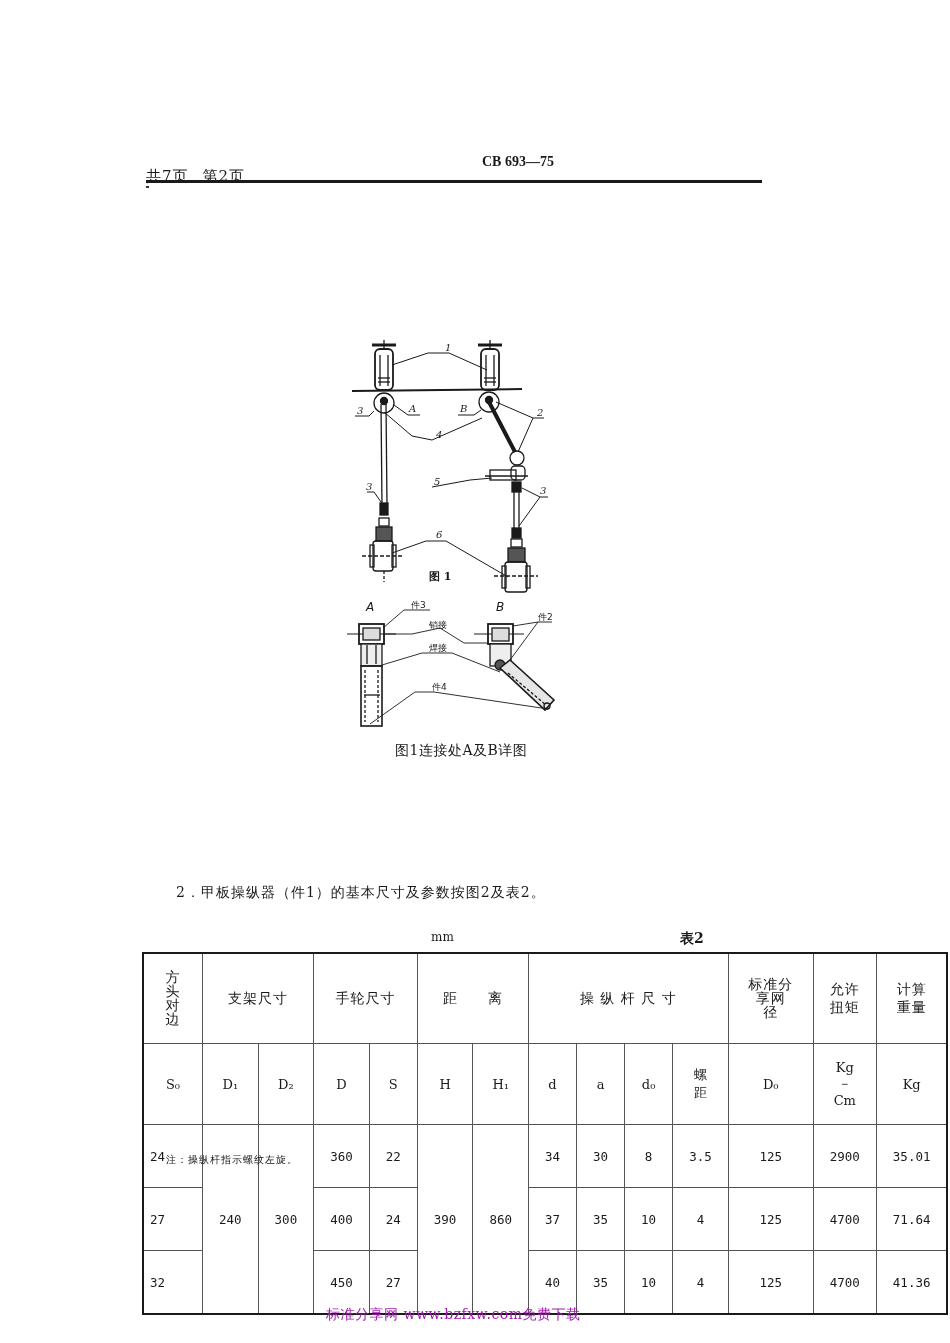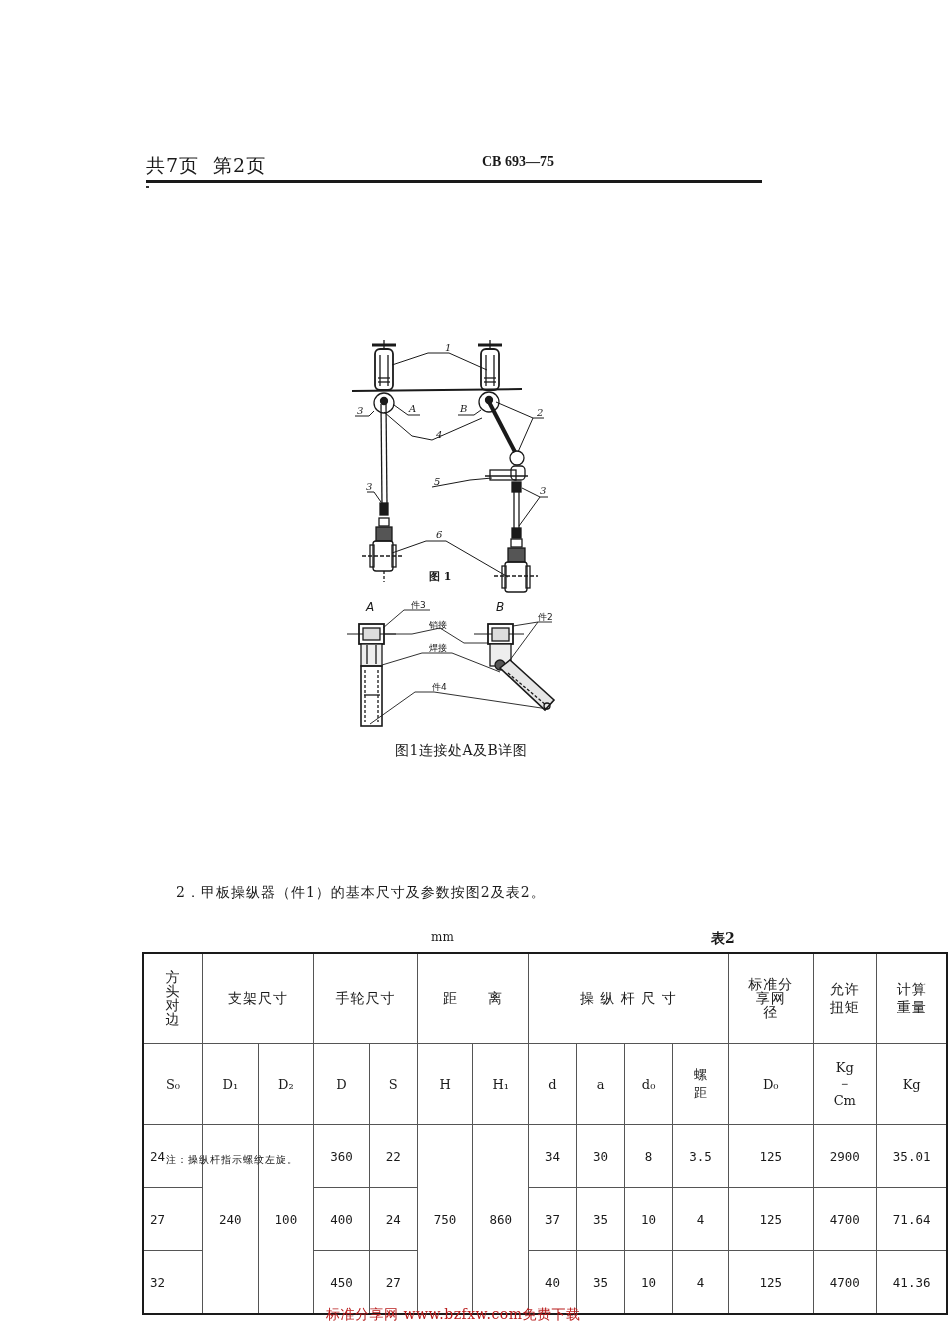--- a/index.html
+++ b/index.html
@@ -1,39 +1,39 @@
 <!DOCTYPE html>
 <html><head>
 <meta charset="utf-8">
 <style>
   html, body { margin:0; padding:0; background:#ffffff; }
   body { width:950px; height:1343px; position:relative; overflow:hidden;
          font-family:"DejaVu Serif","Liberation Serif",serif; color:#1a1a1a; }
   .abs { position:absolute; }
-  .hdr-left { left:146px; top:153px; font-size:19px; letter-spacing:1px; }
+  .hdr-left { left:146px; top:167px; font-size:15px; letter-spacing:1px; }
   .hdr-left span { margin-right:14px; }
   .hdr-code { left:482px; top:154px; font-family:Liberation Serif, serif;
               font-weight:bold; font-size:14px; }
   .hdr-rule { left:146px; top:180px; width:616px; height:3px; background:#1a1a1a; }
   .hdr-dot { left:146px; top:186px; width:3px; height:2px; background:#333; }
   .diagram { left:340px; top:330px; width:250px; height:440px; }
   .fig-cap { left:395px; top:742px; font-size:14px; font-weight:normal; letter-spacing:0.5px; }
   .para { left:176px; top:884px; font-size:14px; letter-spacing:1px;text-align:right; }
   .unit { left:396px; top:930px; font-size:12px; font-family:"DejaVu Serif",serif;margin-left:35px; }
-  .tbl-label { left:711px; top:930px; font-size:14px; font-weight:bold; }
+  .tbl-label { left:680px; top:930px; font-size:14px; font-weight:bold; }
   table.spec { position:absolute; left:142px; top:952px; width:616px; border-collapse:collapse;
                border:2px solid #1a1a1a; font-size:13px; }
   table.spec td { border:1px solid #555; text-align:center; padding:16px; height:30px; }
   table.spec tr.h1 td { height:42px; font-size:14px; letter-spacing:1px; }
   table.spec tr.h2 td { height:30px; }
   table.spec td.num { font-family:"DejaVu Sans Mono","Liberation Mono",monospace; font-size:12.5px; }
   table.spec td.left { text-align:left; padding-left:6px; }
   .two-line { line-height:14px; display:inline-block; }
   .note { left:166px; top:1153px; font-size:10px; letter-spacing:1px; }
-  .watermark { left:326px; top:1306px; font-size:14px; color:#b91c1c; letter-spacing:0.5px; }
+  .watermark { left:326px; top:1306px; font-size:14px; color:#a21caf; letter-spacing:0.5px; }
 </style>
 </head>
 <body>
 
 <div class="abs hdr-left">
   <span>共7页</span><span>第2页</span>
 </div>
 <div class="abs hdr-code">CB 693—75</div>
 <div class="abs hdr-rule"></div>
 <div class="abs hdr-dot"></div>
@@ -209,24 +209,24 @@
     <td>a</td>
     <td>d₀</td>
     <td>螺距</td>
     <td>D₀</td>
     <td>Kg－Cm</td>
     <td>Kg</td>
   </tr>
   <tr>
     <td class="num left">24</td>
     <td class="num" rowspan="3">240</td>
-    <td class="num" rowspan="3">100</td>
+    <td class="num" rowspan="3">300</td>
     <td class="num">360</td>
     <td class="num">22</td>
-    <td class="num" rowspan="3">750</td>
+    <td class="num" rowspan="3">390</td>
     <td class="num" rowspan="3">860</td>
     <td class="num">34</td>
     <td class="num">30</td>
     <td class="num">8</td>
     <td class="num">3.5</td>
     <td class="num">125</td>
     <td class="num">2900</td>
     <td class="num">35.01</td>
   </tr>
   <tr>

